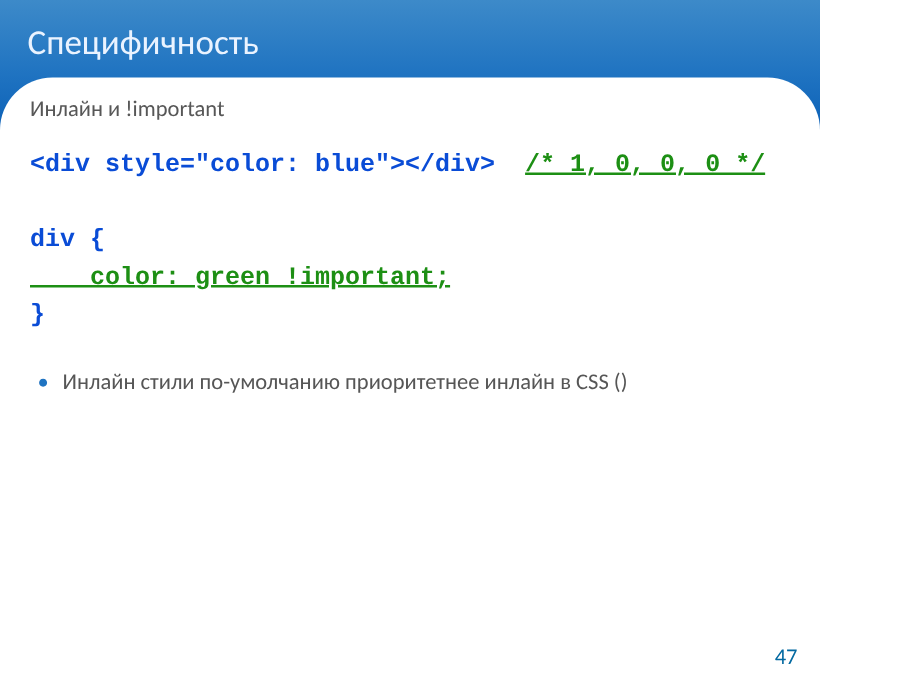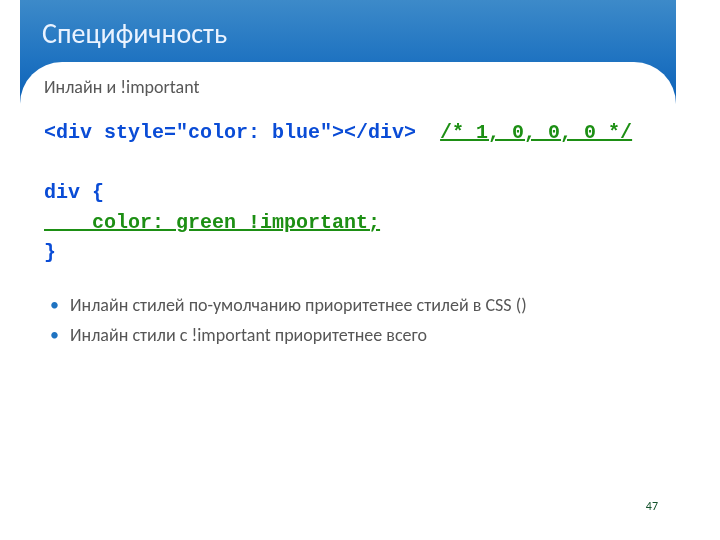--- a/index.html
+++ b/index.html
@@ -10,21 +10,20 @@
     overflow:hidden;
     position:relative;
   }
   .slide{
     width:656px;height:540px;
     background:linear-gradient(to bottom,#3d8ac9 0%,#1f73c1 60px,#055ab3 120px);
     background-repeat:no-repeat;
     background-size:100% 120px;
     background-color:#fff;
     position:relative;
-    margin-left:20px;
   }
   .content-card{
     position:absolute;
     top:62px;left:0;right:0;bottom:0;
     background:#fff;
     border-top-left-radius:42px;
     border-top-right-radius:42px;
     padding:14px 24px 0 24px;
     box-sizing:border-box;
   }
@@ -63,40 +62,39 @@
   }
   ul.bullets li::before{
     content:"•";
     position:absolute;
     left:-16px;top:0;
     color:#1f73c1;
     font-size:18px;
   }
   .pagenum{
     position:absolute;
-    right:18px;bottom:27px;
-    font-size:12px;
-    color:#14532d;
+    right:18px;bottom:4px;
+    font-size:18px;
+    color:#0369a1;
   }
 </style>
 </head>
 <body>
 
 <div class="slide">
   <div class="title">Специфичность</div>
 
   <div class="content-card">
     <p class="subtitle">Инлайн и !important</p>
 
     <div class="code"><span class="c-blue">&lt;div style="color: blue"&gt;&lt;/div&gt;</span>  <span class="c-green">/* 1, 0, 0, 0 */</span>
 
 <span class="c-blue">div {</span>
 <span class="c-green">    color: green !important;</span>
 <span class="c-blue">}</span></div>
 
     <ul class="bullets">
-      <li>Инлайн стилей по-умолчанию приоритетнее стилей в CSS ()</li>
-      <li>Инлайн стили с !important приоритетнее всего</li>
+      <li>Инлайн стили по-умолчанию приоритетнее инлайн в CSS ()</li>
     </ul>
 
     <div class="pagenum">47</div>
   </div>
 </div>
 
 </body></html>

